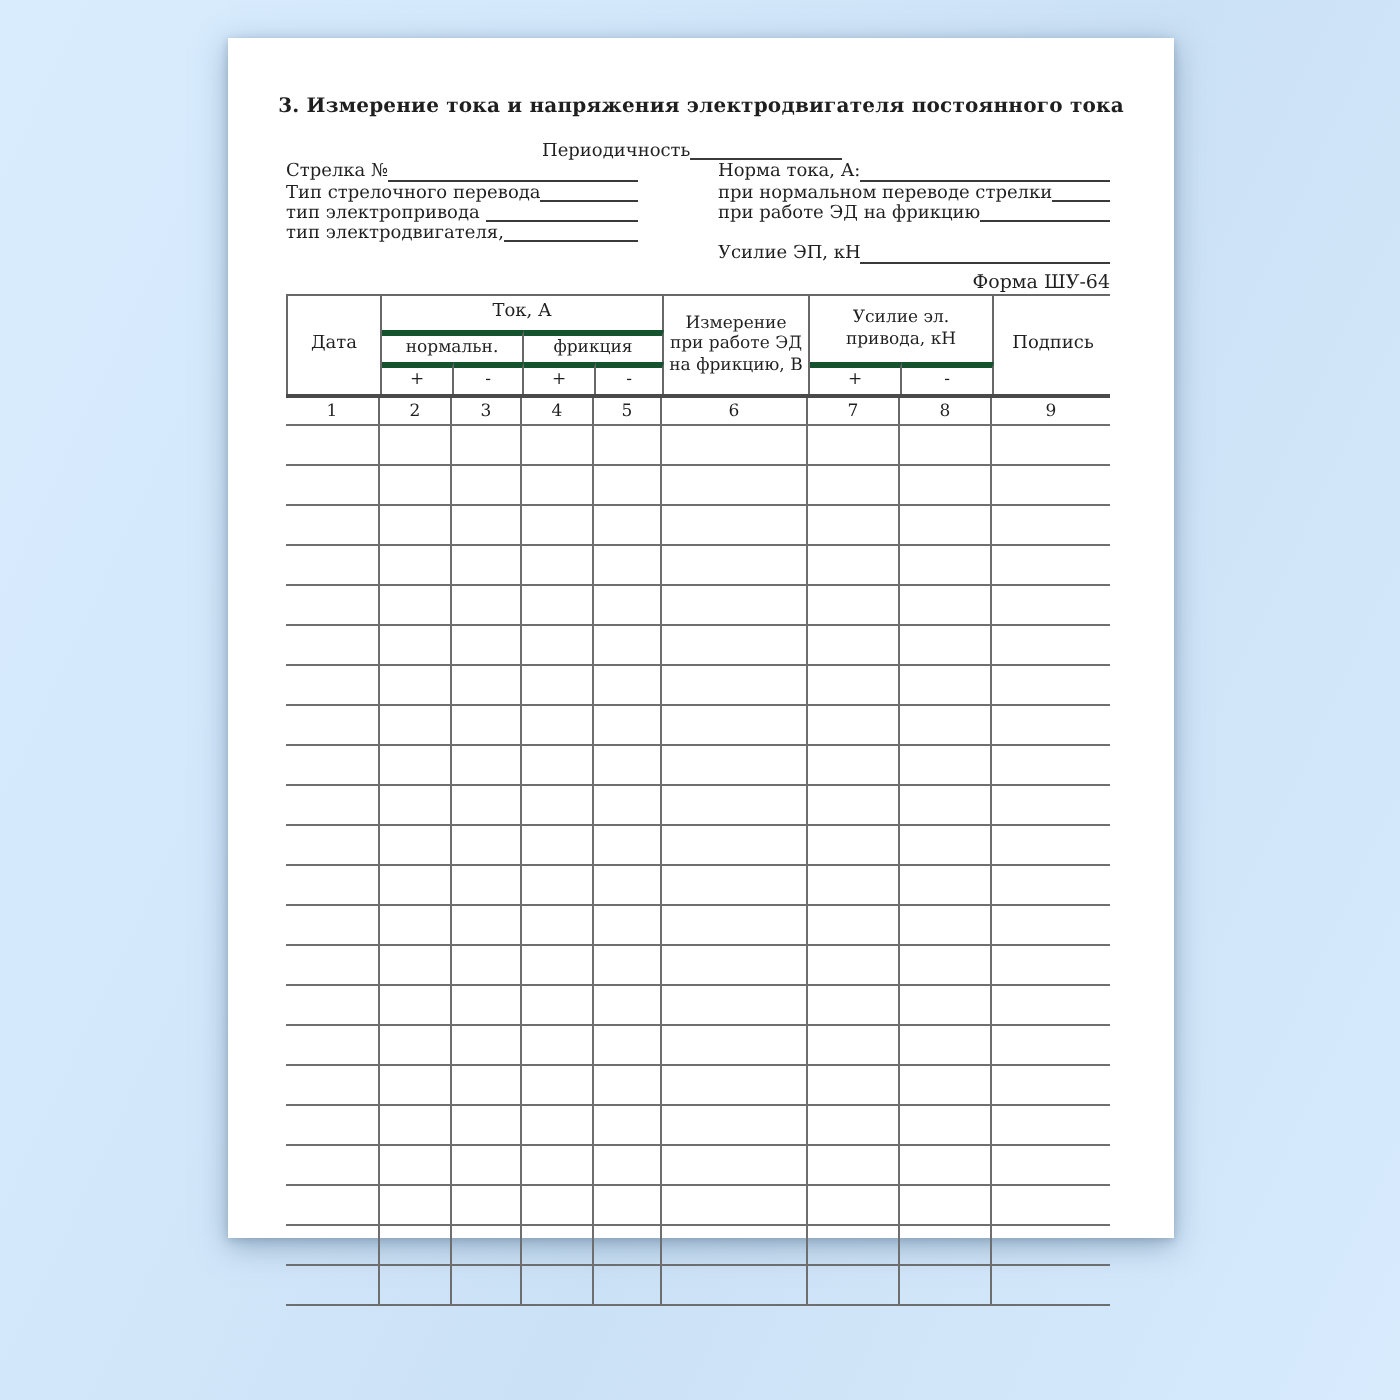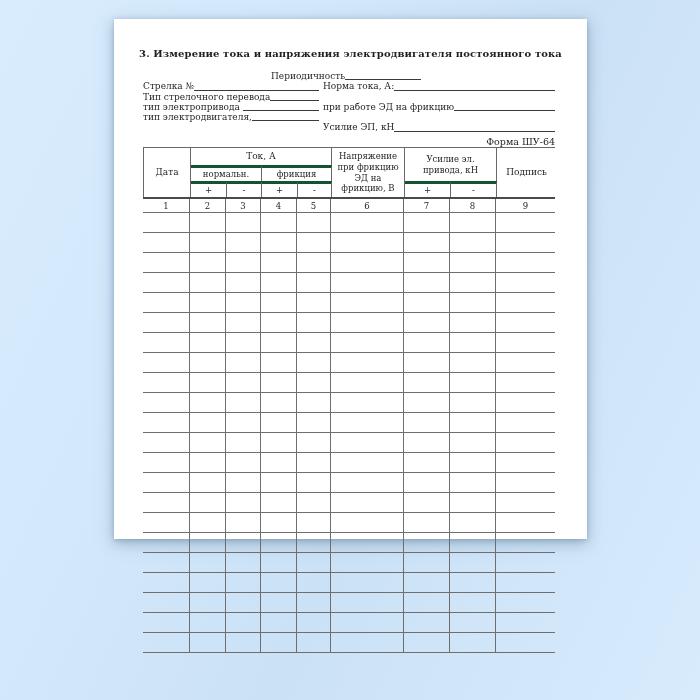--- a/index.html
+++ b/index.html
@@ -3,38 +3,38 @@
 <meta charset="utf-8">
 <style>
   html,body{margin:0;padding:0;}
   body{
     width:700px;height:700px;overflow:hidden;position:relative;
     background:linear-gradient(115deg,#d8ecfd 0%,#d3e8fb 30%,#cbe1f5 58%,#d7ebfd 100%);
     font-family:"DejaVu Serif","Liberation Serif",serif;
     color:#1f1f1f;
   }
   .page{
-    position:absolute;left:114px;top:19px;width:473px;height:520px;
+    position:absolute;left:114px;top:19px;width:473px;height:600px;
     background:#ffffff;
     box-shadow:0 4px 14px rgba(88,118,148,.5),0 1px 4px rgba(88,118,148,.35);
   }
   .title{
     position:absolute;left:0;top:29px;width:100%;
     text-align:center;font-weight:bold;font-size:10px;letter-spacing:.1px;
   }
   .fhead{
     position:absolute;left:29px;top:52px;width:412px;
     font-size:9px;line-height:10.3px;
   }
   .fl{display:flex;height:10.3px;}
   .lbl{white-space:pre;}
   .ul{flex:1 1 auto;border-bottom:1px solid #3a3a3a;margin:0 0 1px 0;min-width:4px;}
   .fl-periodicity{margin-left:128px;width:150px;}
   .left-part{display:flex;align-items:flex-end;width:176px;flex:0 0 176px;padding-right:4px;}
-  .right-part{display:flex;align-items:flex-end;flex:1 1 auto;}
+  .right-part{display:flex;align-items:flex-end;flex:1 1 auto;margin-left:36px;}
   .no-ul .ul{border-bottom:none;}
   .form-code{
     position:absolute;left:29px;top:117px;width:412px;
     text-align:right;font-size:9.5px;
   }
   
   .tbl{position:absolute;left:29px;top:128px;width:412px;}
   .thead{
     display:grid;
     grid-template-columns:47px 36px 35px 36px 34px 73px 46px 46px 59px;
@@ -95,20 +95,24 @@
           <span class="lbl">Норма тока, А:</span>
           <span class="ul"></span>
         </span>
     </div>
 
     <div class="fl">
       <span class="left-part">
           <span class="lbl">Тип стрелочного перевода</span>
           <span class="ul"></span>
         </span>
+      <span class="right-part">
+          <span class="lbl">при нормальном переводе стрелки</span>
+          <span class="ul"></span>
+        </span>
     </div>
 
     <div class="fl">
       <span class="left-part">
           <span class="lbl">тип электропривода </span>
           <span class="ul"></span>
         </span>
       <span class="right-part">
           <span class="lbl">при работе ЭД на фрикцию</span>
           <span class="ul"></span>
@@ -139,21 +143,21 @@
   <div class="tbl">
     <div class="thead">
       <div class="hc h-date br">Дата</div>
       <div class="hc h-tok br">Ток, А</div>
       <div class="hc h-norm br bt">нормальн.</div>
       <div class="hc h-fric br bt">фрикция</div>
       <div class="hc h-p1 br bt">+</div>
       <div class="hc h-m1 br bt">-</div>
       <div class="hc h-p2 br bt">+</div>
       <div class="hc h-m2 br bt">-</div>
-      <div class="hc h-volt br">Напряжение при фрикцию ЭД на фрикцию, В</div>
+      <div class="hc h-volt br">Измерение при работе ЭД на фрикцию, В</div>
       <div class="hc h-force br">Усилие эл. привода, кН</div>
       <div class="hc h-p3 br bt">+</div>
       <div class="hc h-m3 br bt">-</div>
       <div class="hc h-sign">Подпись</div>
     </div>
 
     <div class="numrow">
       <div class="nc br">1</div>
       <div class="nc br">2</div>
       <div class="nc br">3</div>

